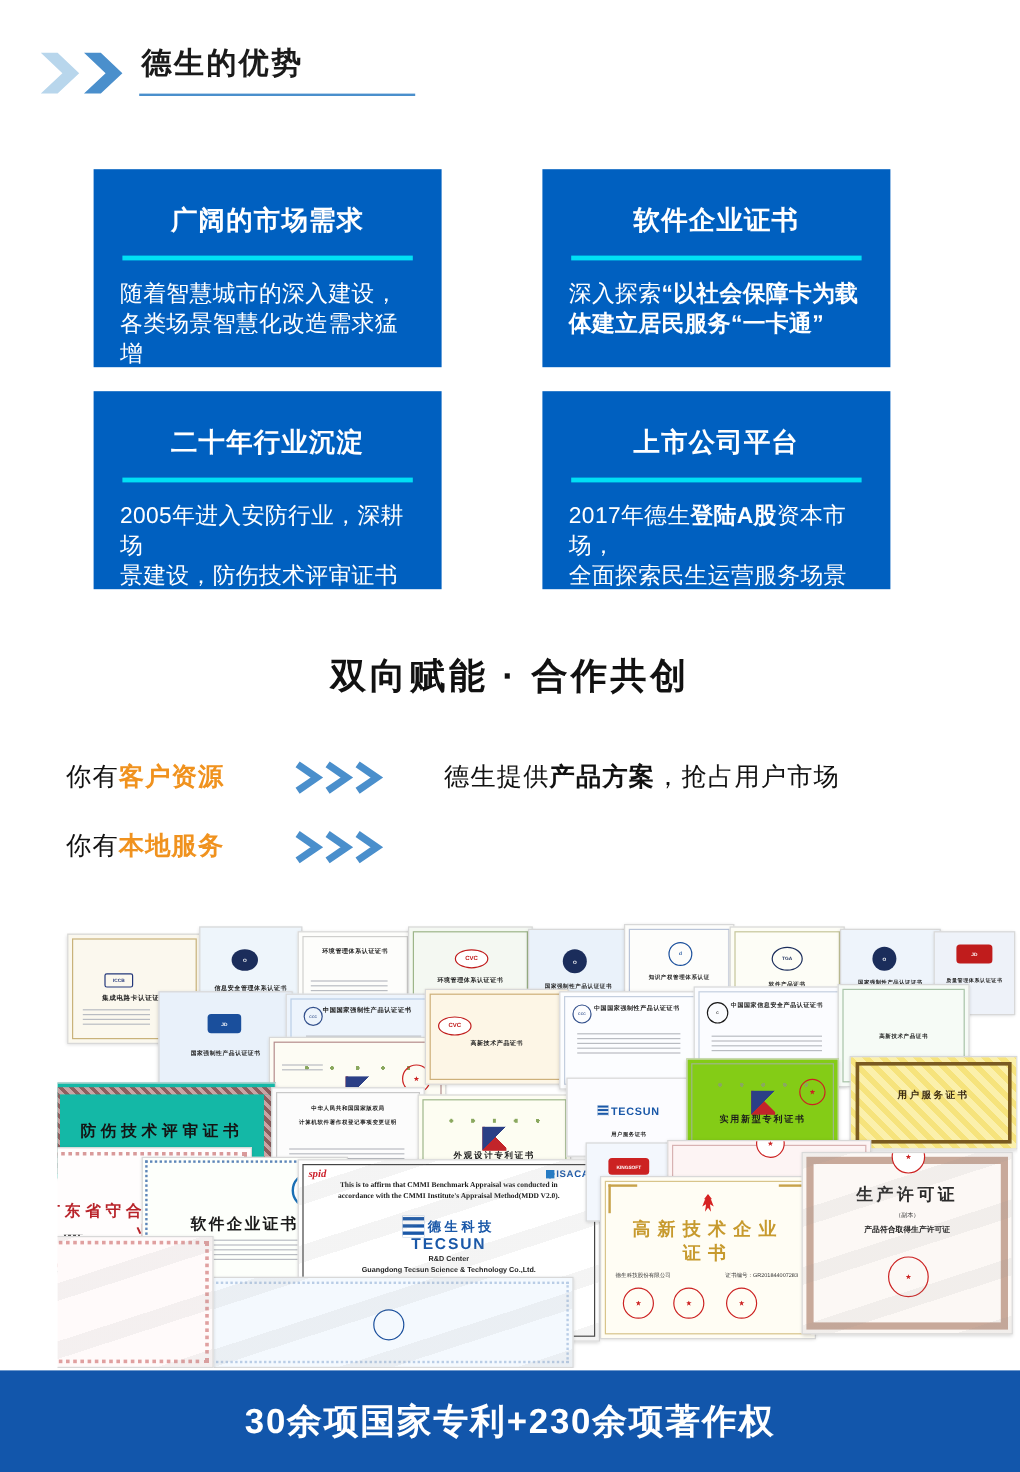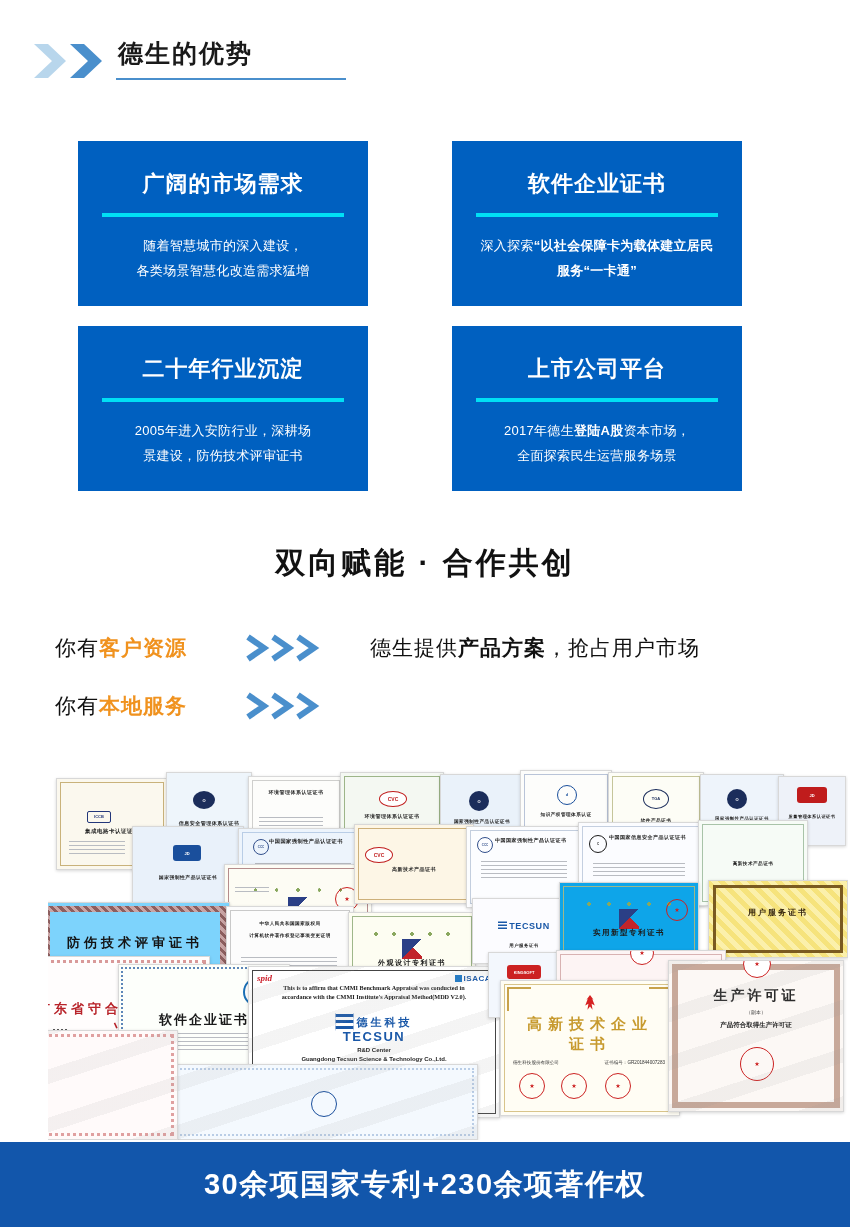--- a/index.html
+++ b/index.html
@@ -36,23 +36,22 @@
   .card-c3{left:78px;top:185px;}
   .card-c4{left:452px;top:185px;}
   .card-title{
     text-align:center;color:#ffffff;font-size:22px;font-weight:bold;
     letter-spacing:1px;margin-top:28px;
   }
   .card-divider{
     width:242px;height:4px;background:#00e0f5;margin:14px auto 0 auto;
   }
   .card-body{
-    margin-top:16px;color:#ffffff;font-size:13px;line-height:25px;
+    margin-top:16px;color:#ffffff;font-size:19px;line-height:25px;
     letter-spacing:0.3px;
-    text-align:center;
   }
   .card-body b{font-weight:bold;}
   
   .section-heading{
     position:absolute;left:0;top:543px;width:850px;text-align:center;
     font-size:30px;font-weight:bold;color:#111111;letter-spacing:3px;
   }
   
   .synergy{position:absolute;left:0;top:628px;width:850px;}
   .syn-row{position:relative;height:58px;}
@@ -203,21 +202,21 @@
     position:absolute;left:0;right:0;top:46px;text-align:center;
     font-family:"Liberation Serif",serif;font-weight:bold;
     font-size:13px;letter-spacing:2px;color:#1a1a1a;
   }
   .softcert .csia{
     position:absolute;right:16px;top:12px;width:26px;height:26px;
     border-radius:50%;border:2px solid #1a6fb5;color:#1a6fb5;
     font-size:6px;font-weight:bold;display:flex;align-items:center;
     justify-content:center;background:#fff;
   }
-  .fangwei{background:#7dd3fc;}
+  .fangwei{background:#14b8a6;}
   .fangwei .t{
     position:absolute;left:0;right:0;top:40%;text-align:center;
     font-family:"Liberation Serif",serif;font-weight:bold;
     font-size:13px;letter-spacing:4px;color:#141414;
   }
   .fangwei .frame{
     position:absolute;left:3px;top:3px;right:3px;bottom:3px;
     border:6px solid #8a5a5a;
     border-image:repeating-linear-gradient(45deg,#8d5f5f 0 3px,#c9a4a4 3px 6px) 6;
   }
@@ -560,21 +559,21 @@
   </div>
 
   <div class="cert plain" style="left:424px;top:130px;width:104px;height:66px;background:#fcfcff;">
     <div class="tecsun-band">
       <span class="m"></span>
       <span class="w">TECSUN</span>
     </div>
     <div class="t" style="top:68%;font-size:4.4px;">用户服务证书</div>
   </div>
 
-  <div class="cert patent" style="left:511px;top:114px;width:140px;height:74px;background:#0ea5e9;">
+  <div class="cert patent" style="left:524px;top:114px;width:127px;height:74px;background:#84cc16;">
     <div class="cert-inner" style="border-color:#9fb78a;"></div>
     <div class="orn"></div>
     <div class="emb"></div>
     <div class="t" style="font-size:7.5px;">实用新型专利证书</div>
     <div class="seal" style="right:10px;top:16px;width:20px;height:20px;"></div>
   </div>
 
   <div class="cert yellow-cert" style="left:660px;top:112px;width:140px;height:78px;">
     <div class="brn"></div>
     <div class="t">用户服务证书</div>

